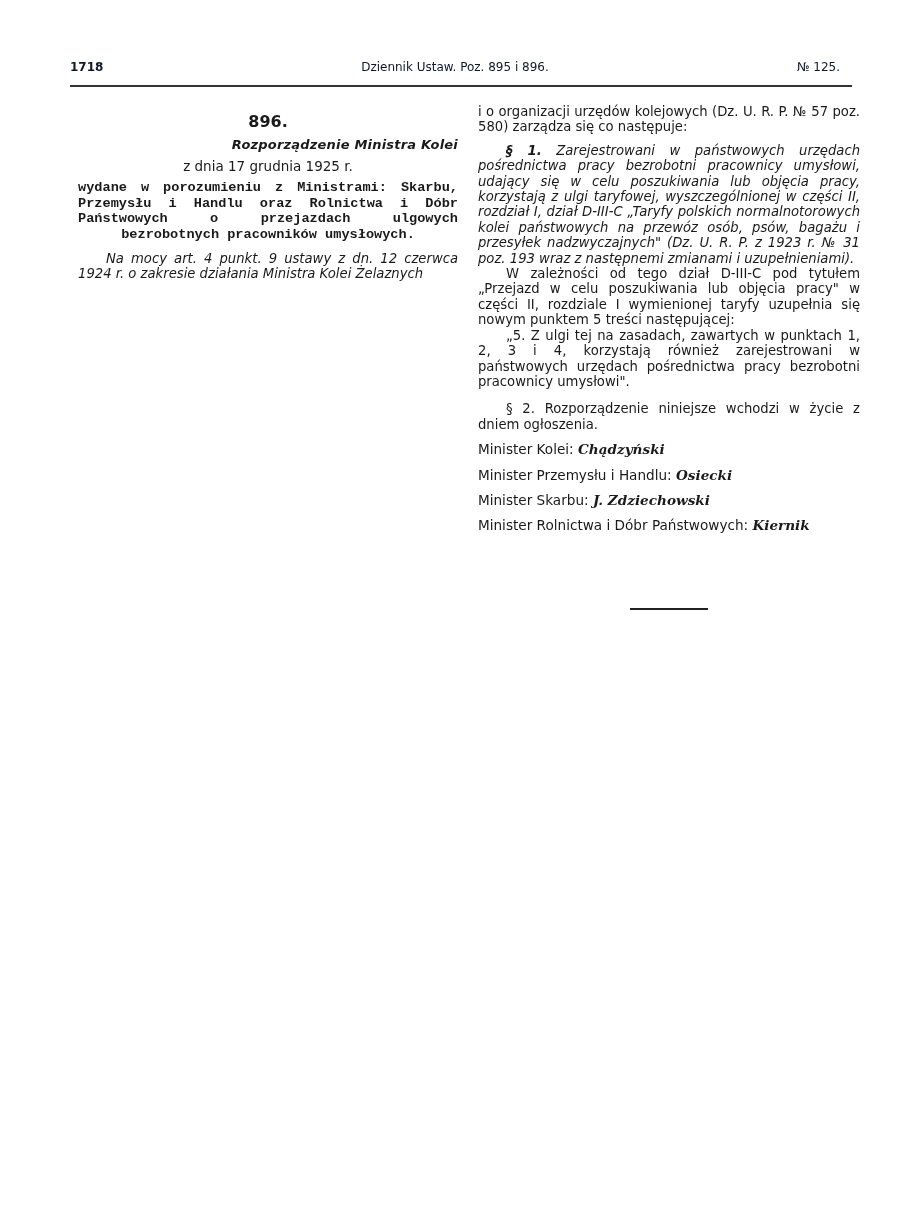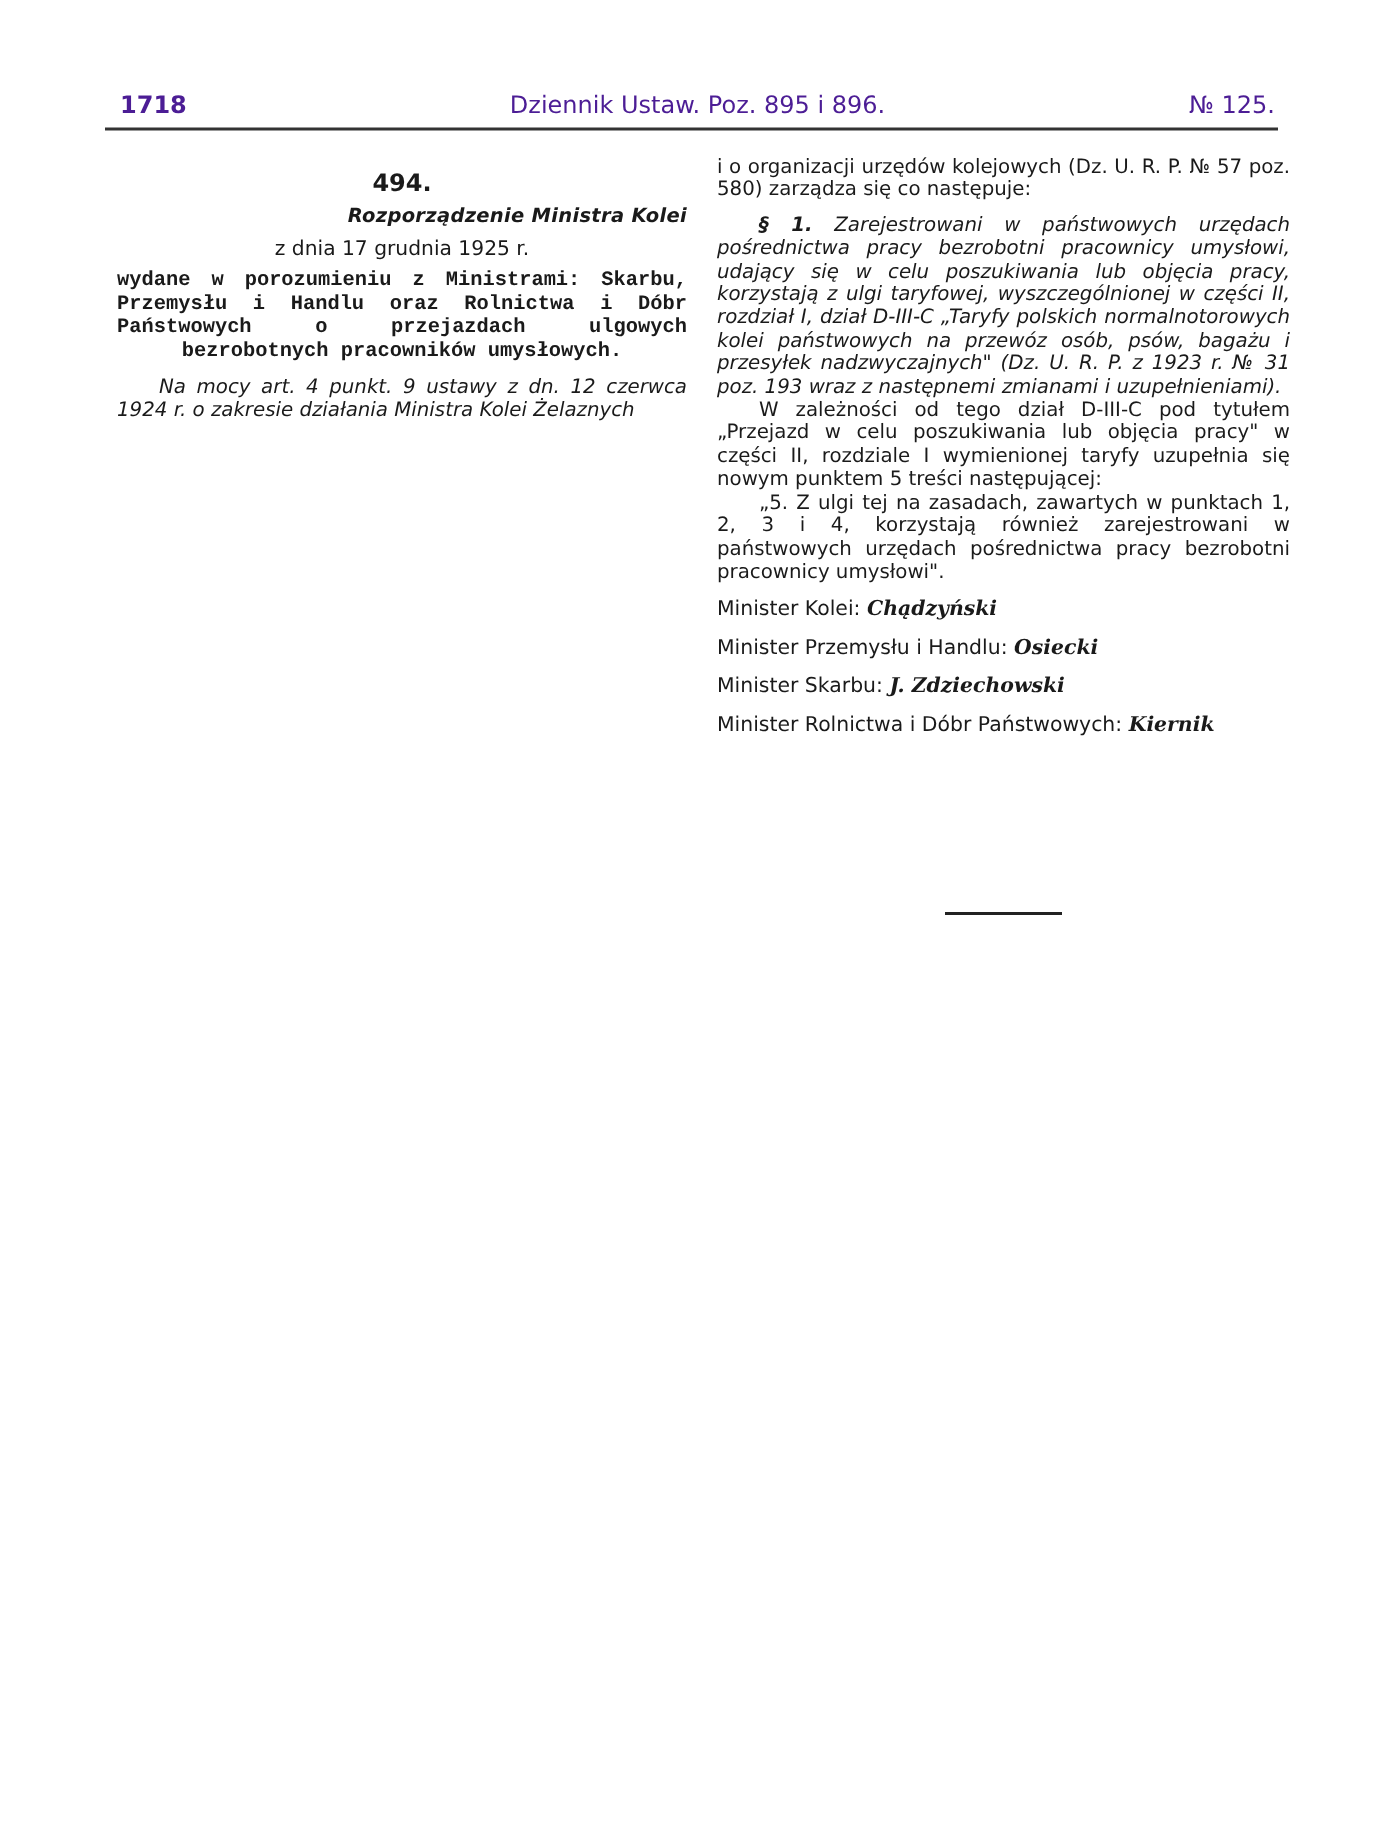--- a/index.html
+++ b/index.html
@@ -1,22 +1,22 @@
 <!DOCTYPE html>
 <html><head>
 <meta charset="utf-8">
 <style>
   html, body { margin: 0; padding: 0; background: #ffffff; }
   body {
     width: 919px; height: 1218px; position: relative; overflow: hidden;
     font-family: "DejaVu Sans", sans-serif; color: #1a1a1a;
   }
   .header {
-    position: absolute; left: 80px; top: 60px; width: 770px; height: 22px;
-    font-size: 16px; color: #4c1d95;
+    position: absolute; left: 70px; top: 60px; width: 770px; height: 22px;
+    font-size: 12px; color: #0f172a;
   }
   .header .pg { position: absolute; left: 0; top: 0; font-weight: bold; }
   .header .title { position: absolute; left: 0; right: 0; top: 0; text-align: center; }
   .header .num { position: absolute; right: 0; top: 0; }
   .rule-top {
     position: absolute; left: 70px; top: 85px; width: 782px; height: 2px;
     background: #333;
   }
   .col {
     position: absolute; top: 104px; width: 380px;
@@ -43,32 +43,33 @@
 <body>
 
 <div class="header">
   <span class="pg">1718</span>
   <span class="title">Dziennik Ustaw. Poz. 895 i 896.</span>
   <span class="num">№ 125.</span>
 </div>
 <div class="rule-top"></div>
 
 <div class="col left">
-  <p class="num896">494.</p>
+  <p class="num896">896.</p>
   <p class="h-title">Rozporządzenie Ministra Kolei</p>
   <p class="h-date">z dnia 17 grudnia 1925 r.</p>
   <p class="h-sub">wydane w porozumieniu z Ministrami: Skarbu, Przemysłu i Handlu oraz Rolnictwa i Dóbr Państwowych o przejazdach ulgowych bezrobotnych pracowników umysłowych.</p>
   <p class="indent mt">Na mocy art. 4 punkt. 9 ustawy z dn. 12 czerwca 1924 r. o zakresie działania Ministra Kolei Żelaznych</p>
 </div>
 
 <div class="col right">
   <p>i o organizacji urzędów kolejowych (Dz. U. R. P. № 57 poz. 580) zarządza się co następuje:</p>
   <p class="indent mt"><span class="b">§ 1.</span> <span>Zarejestrowani w państwowych urzędach pośrednictwa pracy bezrobotni pracownicy umysłowi, udający się w celu poszukiwania lub objęcia pracy, korzystają z ulgi taryfowej, wyszczególnionej w części II, rozdział I, dział D-III-C „Taryfy polskich normalnotorowych kolei państwowych na przewóz osób, psów, bagażu i przesyłek nadzwyczajnych" (Dz. U. R. P. z 1923 r. № 31 poz. 193 wraz z następnemi zmianami i uzupełnieniami).</span></p>
   <p class="indent">W zależności od tego dział D-III-C pod tytułem „Przejazd w celu poszukiwania lub objęcia pracy" w części II, rozdziale I wymienionej taryfy uzupełnia się nowym punktem 5 treści następującej:</p>
   <p class="indent">„5. Z ulgi tej na zasadach, zawartych w punktach 1, 2, 3 i 4, korzystają również zarejestrowani w państwowych urzędach pośrednictwa pracy bezrobotni pracownicy umysłowi".</p>
+  <p class="indent mt2"><span>§ 2.</span> <span>Rozporządzenie niniejsze wchodzi w życie z dniem ogłoszenia.</span></p>
 
   <p class="sig"><span>Minister Kolei:</span> <i>Chądzyński</i></p>
   <p class="sig"><span>Minister Przemysłu i Handlu:</span> <i>Osiecki</i></p>
   <p class="sig"><span>Minister Skarbu:</span> <i>J. Zdziechowski</i></p>
   <p class="sig"><span>Minister Rolnictwa i Dóbr Państwowych:</span> <i>Kiernik</i></p>
 </div>
 
 <div class="rule-end"></div>
 
 </body></html>

